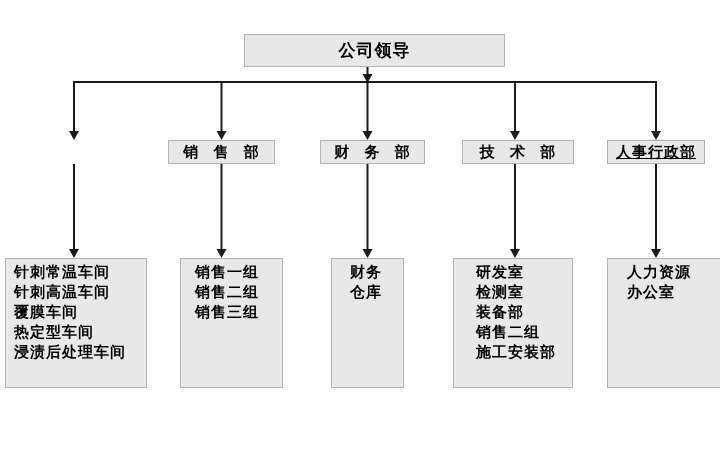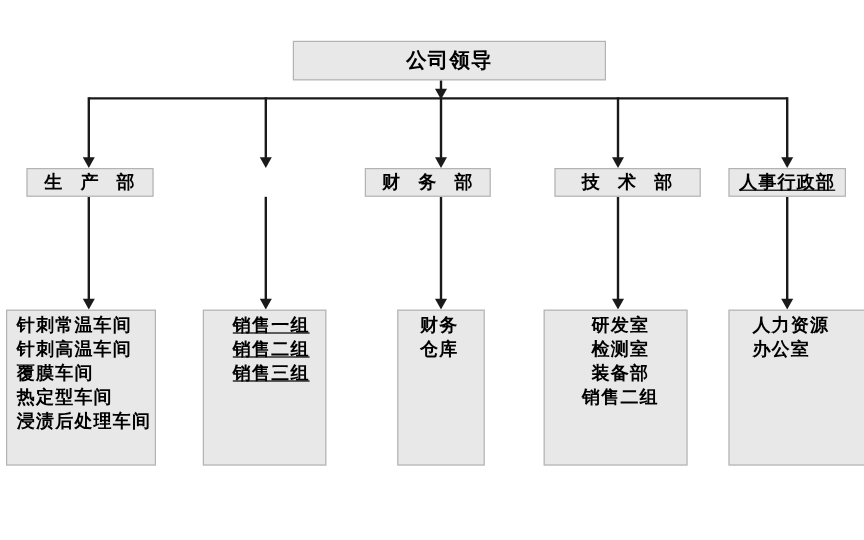--- a/index.html
+++ b/index.html
@@ -41,33 +41,33 @@
   .dept-box {
     top: 140px; height: 24px;
     display: flex; align-items: center; justify-content: center;
     font-size: 15px;
     word-spacing: 9px;
     letter-spacing: 1px;
     white-space: nowrap;
   }
   .dept-1 { left: 22px;  width: 106px; }
   .dept-2 { left: 168px; width: 107px; }
-  .dept-3 { left: 304px; width: 105px; }
-  .dept-4 { left: 462px; width: 122px; }
+  .dept-3 { left: 320px; width: 105px; }
+  .dept-4 { left: 462px; width: 112px; }
   .dept-5 { left: 607px; width: 98px; text-decoration: underline; }
   .child-box {
     top: 258px; height: 130px;
     font-size: 15px;
     padding-top: 3px;
     letter-spacing: 1px;
   }
-  .child-1 { left: 5px;   width: 125px; padding-left: 8px; }
-  .child-2 { left: 169px; width: 103px; padding-left: 24px; text-decoration: underline; }
+  .child-1 { left: 5px;   width: 142px; padding-left: 8px; }
+  .child-2 { left: 180px; width: 103px; padding-left: 14px; }
   .child-3 { left: 331px; width: 73px;  padding-left: 18px; }
-  .child-4 { left: 453px; width: 120px; padding-left: 8px; text-align: center; }
+  .child-4 { left: 453px; width: 120px; padding-left: 22px; }
   .child-5 { left: 607px; width: 123px; padding-left: 19px; }
   .list-item {
     display: block;
     line-height: 20px;
     white-space: nowrap;
   }
 </style>
 </head>
 <body>
 
@@ -102,21 +102,21 @@
       <polygon points="69,249 79,249 74,258"></polygon>
       <polygon points="216.5,249 226.5,249 221.5,258"></polygon>
       <polygon points="362.5,249 372.5,249 367.5,258"></polygon>
       <polygon points="510,249 520,249 515,258"></polygon>
       <polygon points="651,249 661,249 656,258"></polygon>
     </g>
   </svg>
 
   <div class="node root-box">公司领导</div>
 
-  <div class="node dept-box dept-1">生 产 部</div>
+  <div class="node dept-box dept-2">销 售 部</div>
   <div class="node dept-box dept-3">财 务 部</div>
   <div class="node dept-box dept-4">技 术 部</div>
   <div class="node dept-box dept-5">人事行政部</div>
 
   <div class="node child-box child-1">
     <span class="list-item">针刺常温车间</span>
     <span class="list-item">针刺高温车间</span>
     <span class="list-item">覆膜车间</span>
     <span class="list-item">热定型车间</span>
     <span class="list-item">浸渍后处理车间</span>
@@ -131,20 +131,21 @@
   <div class="node child-box child-3">
     <span class="list-item">财务</span>
     <span class="list-item">仓库</span>
   </div>
 
   <div class="node child-box child-4">
     <span class="list-item">研发室</span>
     <span class="list-item">检测室</span>
     <span class="list-item">装备部</span>
     <span class="list-item">销售二组</span>
+    <span class="list-item">施工安装部</span>
   </div>
 
   <div class="node child-box child-5">
     <span class="list-item">人力资源</span>
     <span class="list-item">办公室</span>
   </div>
 
 </div>
 
 </body></html>

